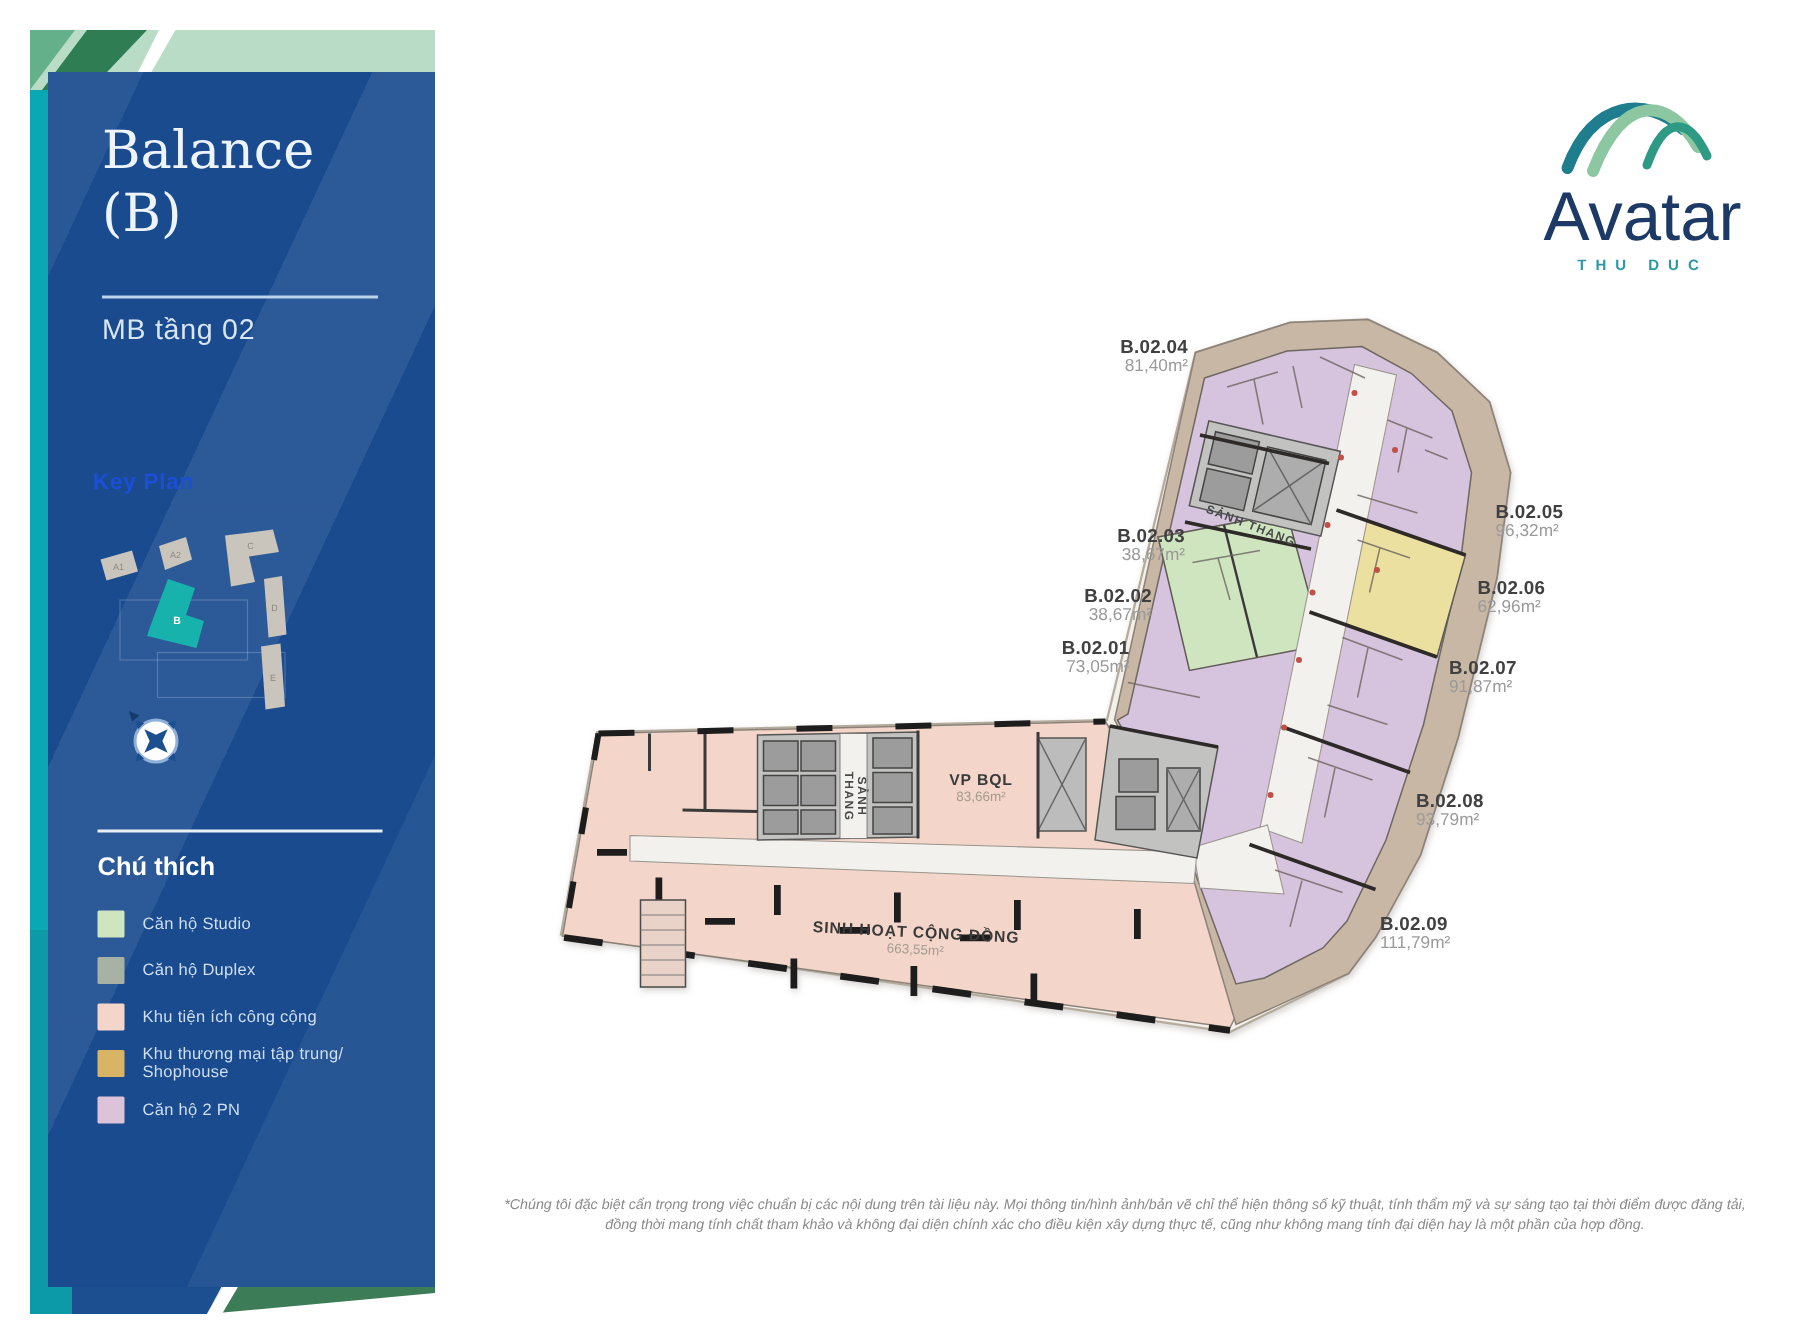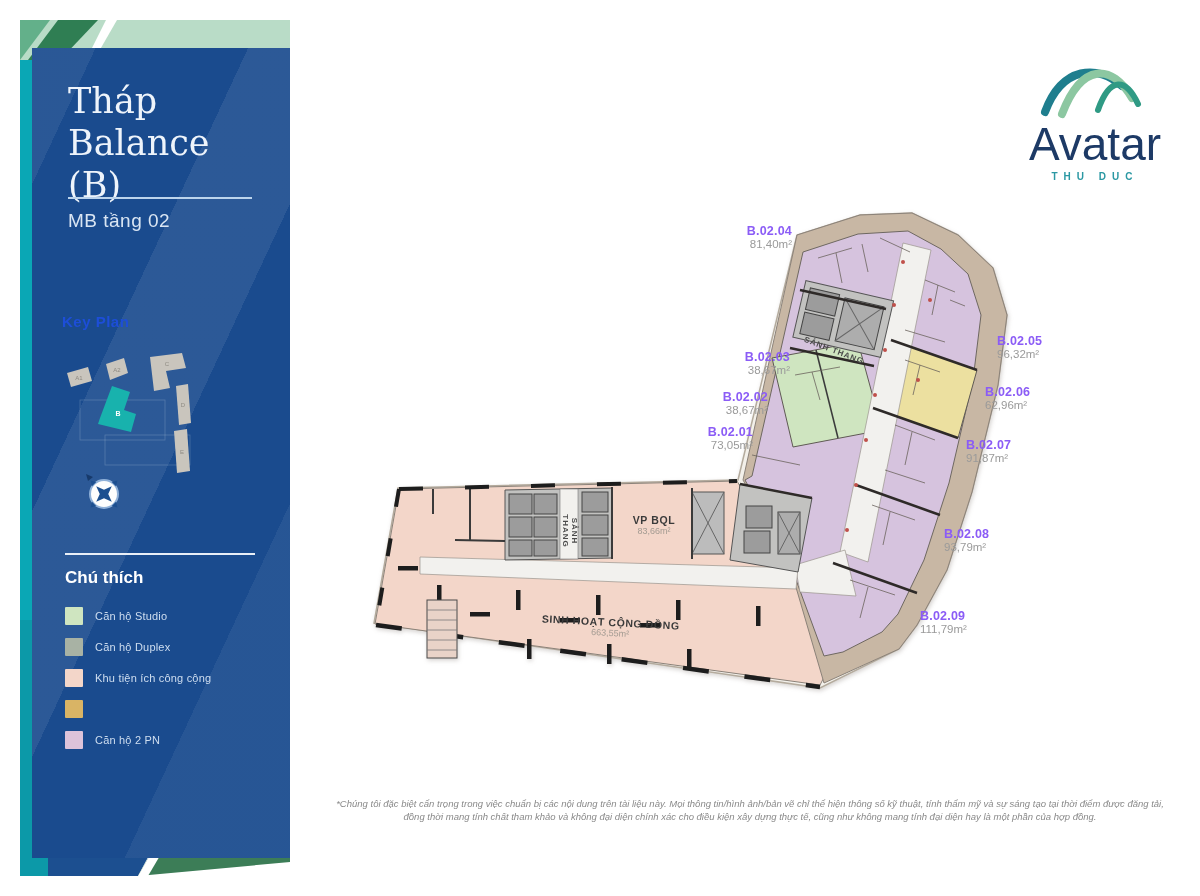--- a/index.html
+++ b/index.html
@@ -27,21 +27,21 @@
   .legend{position:absolute;left:45px;top:590px;width:210px;}
   .lg-row{display:flex;align-items:center;height:31px;}
   .lg-swatch{width:18px;height:18px;margin-right:12px;flex:0 0 18px;border-radius:1px;}
   .lg-label{font-size:11px;color:#cfdef0;letter-spacing:.2px;}
 
   
   .logo{position:absolute;left:1000px;top:64px;width:190px;height:135px;}
 
   
   .unit-label{position:absolute;line-height:1.15;}
-  .unit-label .uid{font-size:12.5px;font-weight:bold;color:#8b5cf6;letter-spacing:.2px;}
+  .unit-label .uid{font-size:12.5px;font-weight:bold;color:#404040;letter-spacing:.2px;}
   .unit-label .uarea{font-size:11.5px;color:#9a9a9a;}
   .lab-r{text-align:right;}
   .u01{right:447px;top:425px;} .u02{right:432px;top:390px;} .u03{right:410px;top:350px;}
   .u04{right:408px;top:224px;} .u05{left:997px;top:322px;margin-top:12px;} .u06{left:985px;top:385px;}
   .u07{left:966px;top:438px;} .u08{left:944px;top:527px;} .u09{left:920px;top:609px;}
 
   .room-label{position:absolute;text-align:center;color:#3a3a3a;}
   .room-label .rl{font-size:10.5px;font-weight:bold;letter-spacing:.6px;}
   .room-label .ra{font-size:9px;color:#a39b92;font-weight:normal;}
   .lobby1{left:539px;top:522px;width:62px;transform:rotate(90deg);font-size:8px;font-weight:bold;
@@ -183,21 +183,20 @@
       <rect x="0" y="50" width="28" height="816" fill="#0aa7b5"></rect>
       <rect x="0" y="610" width="28" height="256" fill="#0c99a8"></rect>
       <polygon points="28,806 150,806 118,866 28,866" fill="#1c4f90"></polygon>
       <polygon points="150,810 270,810 270,852 118,866" fill="#3c7d57"></polygon>
       <polygon points="150,810 161,810 128,866 118,866" fill="#ffffff"></polygon>
       <polygon points="240,810 270,788 270,810" fill="#bfe3d8"></polygon>
     </svg>
     <div class="sb-panel"></div>
 
     <div class="sb-title">
-      <div>Tháp</div>
       <div>Balance (B)</div>
     </div>
     <div class="sb-underline"></div>
     <div class="sb-subtitle">MB tầng 02</div>
 
     <div class="kp-title">Key Plan</div>
     <svg class="kp-svg" width="190" height="150" viewBox="0 0 190 150">
       <rect x="30" y="60" width="85" height="40" fill="none" stroke="rgba(255,255,255,0.2)" stroke-width="0.8"></rect>
       <rect x="55" y="95" width="85" height="30" fill="none" stroke="rgba(255,255,255,0.2)" stroke-width="0.8"></rect>
       <polygon points="17,33 38,27 42,41 21,47" fill="#c9c5bd"></polygon>
@@ -238,20 +237,21 @@
       <div class="lg-row">
         <div class="lg-swatch" style="background: rgb(168, 178, 164);"></div>
         <div class="lg-label">Căn hộ Duplex</div>
       </div>
       <div class="lg-row">
         <div class="lg-swatch" style="background: rgb(243, 214, 201);"></div>
         <div class="lg-label">Khu tiện ích công cộng</div>
       </div>
       <div class="lg-row">
         <div class="lg-swatch" style="background: rgb(217, 180, 101);"></div>
+        <div class="lg-label">Khu thương mại tập trung/ Shophouse</div>
       </div>
       <div class="lg-row">
         <div class="lg-swatch" style="background: rgb(221, 195, 218);"></div>
         <div class="lg-label">Căn hộ 2 PN</div>
       </div>
     </div>
   </div>
 
   <div class="logo">
     <svg width="190" height="135" viewBox="0 0 190 135">

